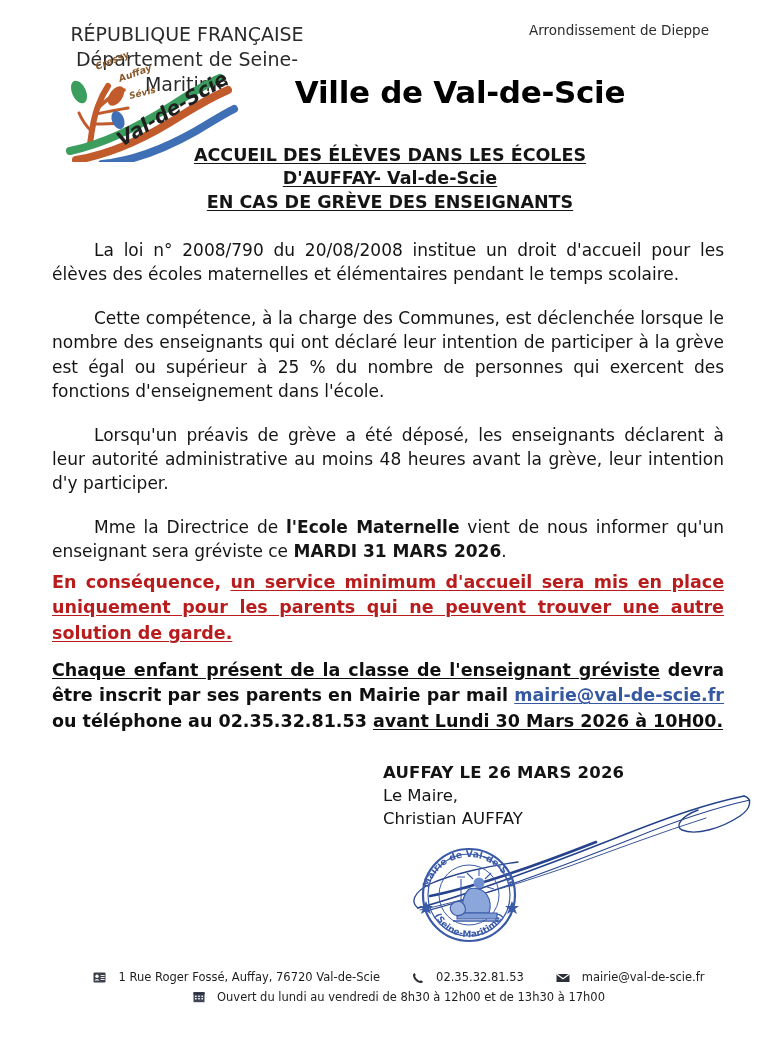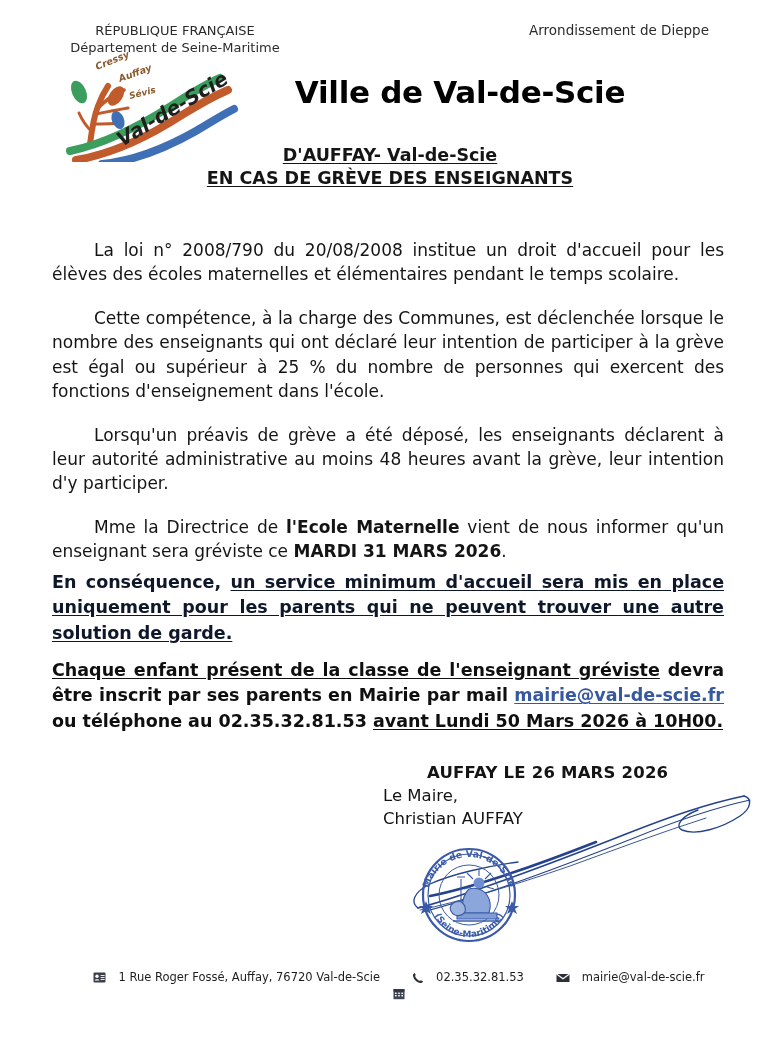--- a/index.html
+++ b/index.html
@@ -15,24 +15,24 @@
     position: relative;
     width: 769px;
     height: 1060px;
     background: #ffffff;
     overflow: hidden;
   }
 
   
   .hdr-left {
     position: absolute;
-    left: 30px; top: 22px;
+    left: 42px; top: 22px;
     width: 290px;
     text-align: center;
-    font-size: 13px;
+    font-size: 19px;
     line-height: 1.32;
     color: #2b2b2b;
   }
   .hdr-right {
     position: absolute;
     right: 60px; top: 22px;
     width: 260px;
     text-align: right;
     font-size: 13.5px;
     line-height: 1.32;
@@ -100,21 +100,21 @@
   .b { font-weight: bold; }
 
   .blk-bold {
     position: absolute;
     left: 52px; top: 570px;
     width: 672px;
     font-size: 17.5px;
     font-weight: bold;
     line-height: 1.45;
     text-align: justify;
-    color: #0f172a;
+    color: #b91c1c;
   }
   .blk-bold2 {
     position: absolute;
     left: 52px; top: 658px;
     width: 672px;
     font-size: 17.5px;
     font-weight: bold;
     line-height: 1.45;
     text-align: justify;
     color: #0f0f0f;
@@ -127,21 +127,21 @@
   }
 
   
   .sig-block {
     position: absolute;
     left: 383px; top: 762px;
     font-size: 16.5px;
     line-height: 1.38;
     color: #141414;
   }
-  .sig-block .l1 { font-weight: 600; letter-spacing: .2px; margin-left: 44px;}
+  .sig-block .l1 { font-weight: 600; letter-spacing: .2px;}
   .sig-scribble {
     position: absolute;
     left: 400px; top: 790px;
     width: 360px; height: 140px;
     pointer-events: none;
   }
   .seal {
     position: absolute;
     left: 413px; top: 843px;
     width: 112px; height: 102px;
@@ -204,34 +204,35 @@
       <g fill="#8a5a2c" font-family="DejaVu Sans, sans-serif" font-style="italic" font-weight="bold">
         <text x="35" y="18" font-size="9.5" transform="rotate(-22 35 18)">Cressy</text>
         <text x="58" y="30" font-size="9.5" transform="rotate(-20 58 30)">Auffay</text>
         <text x="68" y="47" font-size="9" transform="rotate(-14 68 47)">Sévis</text>
       </g>
       <text x="60" y="95" font-size="20" font-weight="bold" font-style="italic" font-family="DejaVu Sans, sans-serif" fill="#1f1f1f" transform="rotate(-31 60 95)">Val-de-Scie</text>
     </svg>
   </div>
 
   <div class="doc-title">
+    <div><span>ACCUEIL DES ÉLÈVES DANS LES ÉCOLES</span></div>
     <div><span>D'AUFFAY- Val-de-Scie</span></div>
     <div><span>EN CAS DE GRÈVE DES ENSEIGNANTS</span></div>
   </div>
 
   <div class="body-wrap">
     <p class="para">La loi n° 2008/790 du 20/08/2008 institue un droit d'accueil pour les élèves des écoles maternelles et élémentaires pendant le temps scolaire.</p>
     <p class="para">Cette compétence, à la charge des Communes, est déclenchée lorsque le nombre des enseignants qui ont déclaré leur intention de participer à la grève est égal ou supérieur à 25 % du nombre de personnes qui exercent des fonctions d'enseignement dans l'école.</p>
     <p class="para">Lorsqu'un préavis de grève a été déposé, les enseignants déclarent à leur autorité administrative au moins 48 heures avant la grève, leur intention d'y participer.</p>
     <p class="para"><span>Mme la Directrice de </span><span class="b">l'Ecole Maternelle</span><span> vient de nous informer qu'un enseignant sera gréviste ce </span><span class="b">MARDI 31 MARS 2026</span><span>.</span></p>
   </div>
 
   <div class="blk-bold"><span>En conséquence, </span><span class="u">un service minimum d'accueil sera mis en place uniquement pour les parents qui ne peuvent trouver une autre solution de garde.</span></div>
 
-  <div class="blk-bold2"><span class="u">Chaque enfant présent de la classe de l'enseignant gréviste</span><span> devra être inscrit par ses parents en Mairie par mail </span><a href="#" class="mail-link">mairie@val-de-scie.fr</a><span> ou téléphone au 02.35.32.81.53 </span><span class="u">avant Lundi 50 Mars 2026 à 10H00.</span></div>
+  <div class="blk-bold2"><span class="u">Chaque enfant présent de la classe de l'enseignant gréviste</span><span> devra être inscrit par ses parents en Mairie par mail </span><a href="#" class="mail-link">mairie@val-de-scie.fr</a><span> ou téléphone au 02.35.32.81.53 </span><span class="u">avant Lundi 30 Mars 2026 à 10H00.</span></div>
 
   <div class="sig-block">
     <div class="l1">AUFFAY LE 26 MARS 2026</div>
     <div>Le Maire,</div>
     <div>Christian AUFFAY</div>
   </div>
 
   <svg class="sig-scribble" viewBox="0 0 360 140">
     <g fill="none" stroke="#25438c" stroke-linecap="round">
       <path d="M18 118 C70 104 150 74 226 44 C272 26 306 14 344 6" stroke-width="1.6"></path>
@@ -312,16 +313,17 @@
           <g fill="#fff">
             <rect x="2" y="4.6" width="1.6" height="1.4"></rect>
             <rect x="5.2" y="4.6" width="1.6" height="1.4"></rect>
             <rect x="8.4" y="4.6" width="1.6" height="1.4"></rect>
             <rect x="2" y="7" width="1.6" height="1.4"></rect>
             <rect x="5.2" y="7" width="1.6" height="1.4"></rect>
             <rect x="8.4" y="7" width="1.6" height="1.4"></rect>
           </g>
         </svg>
       </span>
+      <span>Ouvert du lundi au vendredi de 8h30 à 12h00 et de 13h30 à 17h00</span>
     </div>
   </div>
 
 </div>
 
 </body></html>

